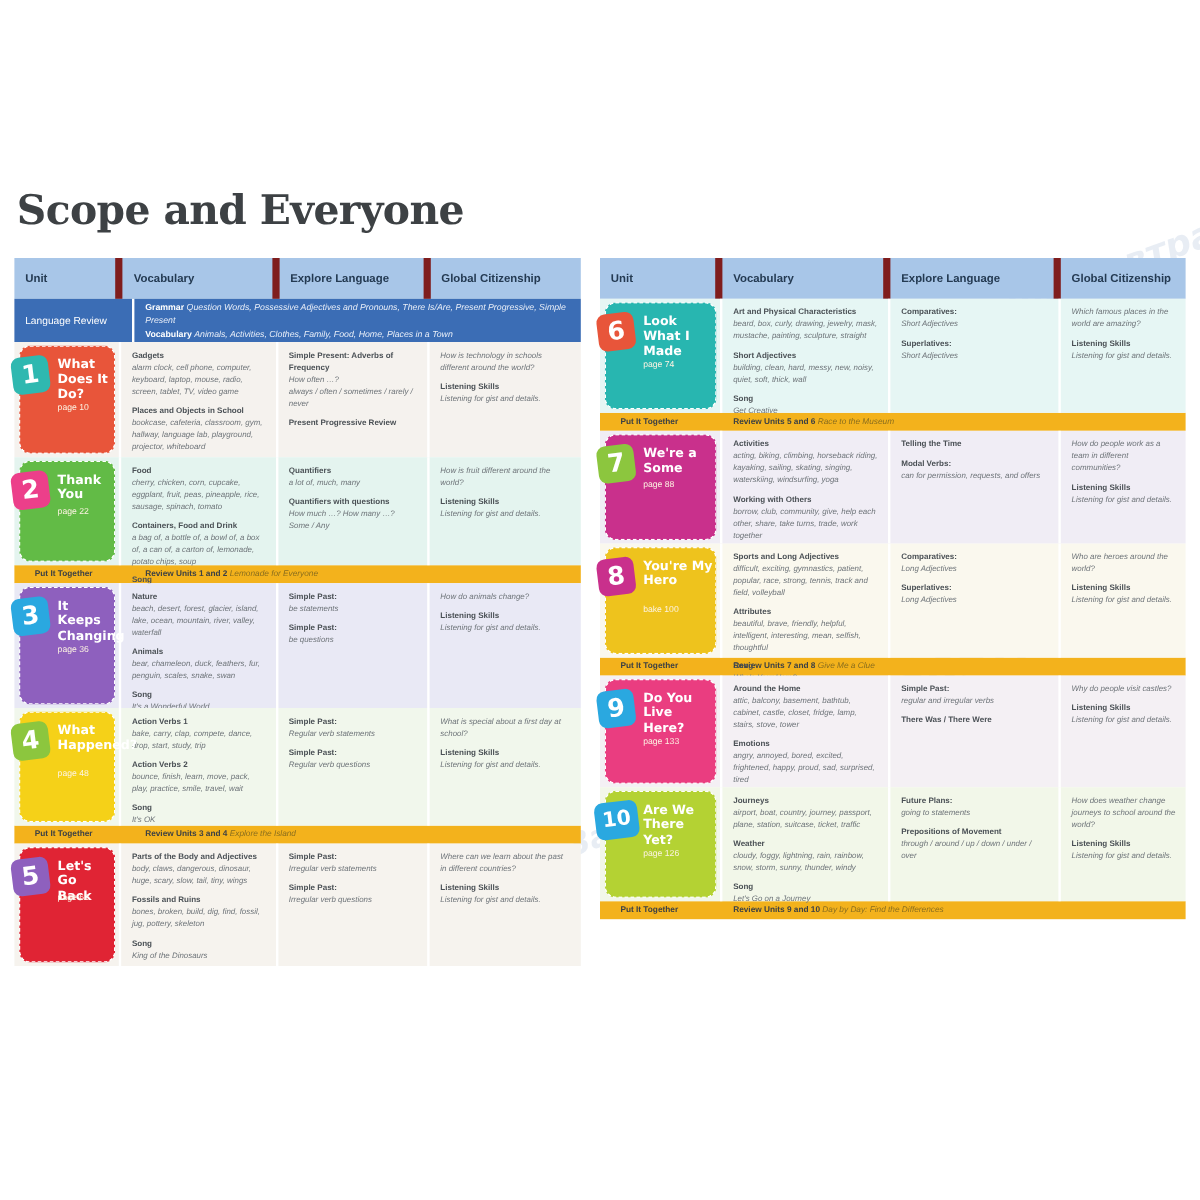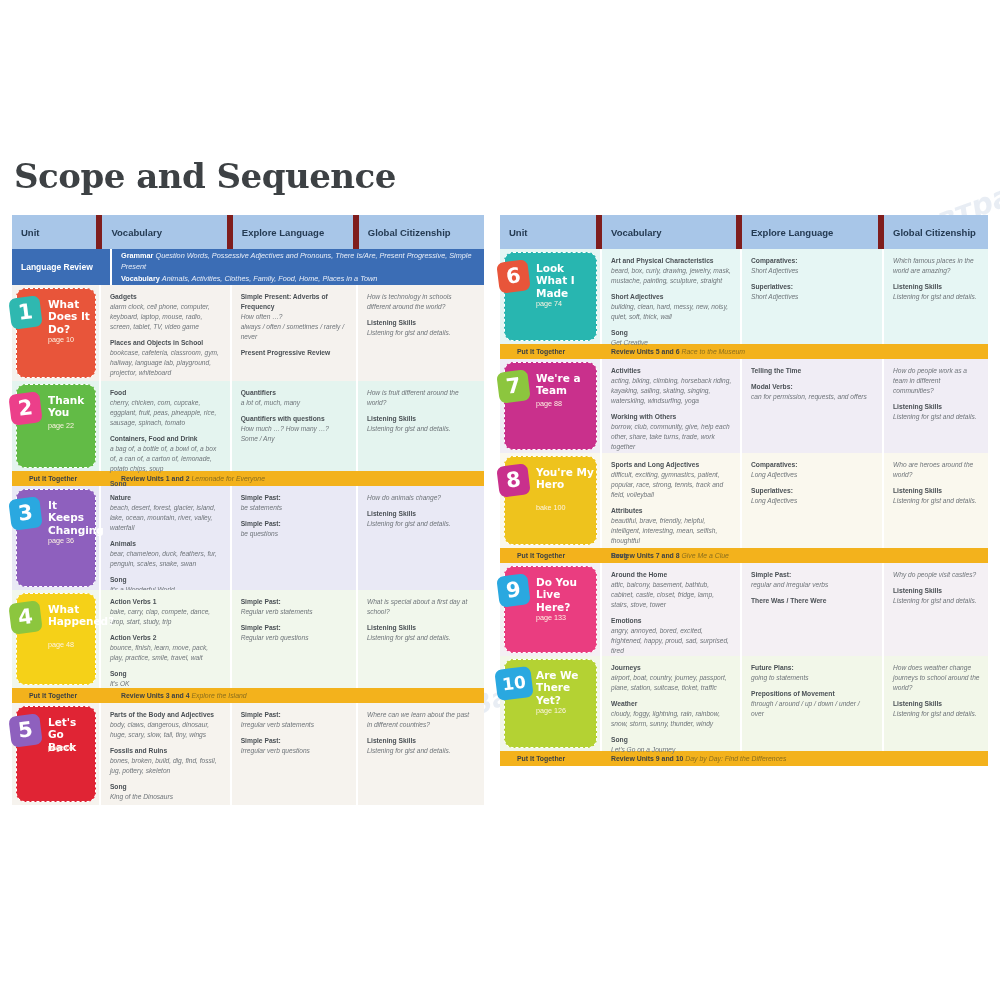--- a/index.html
+++ b/index.html
@@ -44,21 +44,21 @@
   
   .r .c-unit{width:102px;}
   .r .c-voc{width:140px;}
   .r .c-exp{width:142px;}
   .r .c-glo{width:104px;}
 
   
   .lang-review{display:flex;height:36px;background:#3b6db5;}
   .lang-review .lr-label{
     width:100px;display:flex;align-items:center;padding-left:9px;
-    box-sizing:border-box;font-size:8.5px;font-weight:bold;color:#fff;
+    box-sizing:border-box;font-size:8.5px;font-weight:normal;color:#fff;
     border-right:2px solid #fff;
   }
   .lang-review .lr-body{
     flex:1;display:flex;flex-direction:column;justify-content:center;
     padding-left:9px;box-sizing:border-box;font-size:7.3px;color:#e8eef8;line-height:1.55;
   }
   .lr-body b{color:#ffffff;font-weight:bold;}
   .lr-body i{font-style:italic;}
 
   
@@ -144,21 +144,21 @@
   .wm1{left:120px;top:545px;font-size:40px;transform:rotate(-20deg);}
   .wm2{left:600px;top:545px;font-size:40px;transform:rotate(-20deg);}
   .wm3{left:790px;top:215px;font-size:30px;transform:rotate(-20deg);}
   .wm4{left:380px;top:690px;font-size:26px;transform:rotate(-20deg);}
 </style>
 </head>
 <body>
 
 <div class="sheet">
 
-  <div class="title">Scope and Sequence</div>
+  <div class="title">Scope and Everyone</div>
 
   <div class="wm wm1">Наше Завтра</div>
   <div class="wm wm2">Наше Завтра</div>
   <div class="wm wm3">Наше Завтра</div>
   <div class="wm wm4">Наше Завтра</div>
 
   <div class="page left l" id="left-page">
       <div class="hdr">
         <div class="cell c-unit">Unit</div>
         <div class="cell c-voc">Vocabulary</div>
@@ -324,21 +324,21 @@
         </div>
       </div>
       <div class="pit">
         <div class="pl">Put It Together</div>
         <div class="pr">Review Units 5 and 6 <i>Race to the Museum</i></div>
       </div>
       <div class="urow" style="height:94px;background:#f0edf5">
         <div class="ucard">
           <div class="card" style="background:#c9308c">
             <div class="badge" style="background:#8cc63e">7</div>
-            <div class="utitle">We're a Team</div>
+            <div class="utitle">We're a Some</div>
             <div class="upage" style="top:36px">page 88</div>
           </div>
         </div>
         <div class="ucell c-voc" style="width:140px">
           <p><b>Activities</b><span class="it">acting, biking, climbing, horseback riding, kayaking, sailing, skating, singing, waterskiing, windsurfing, yoga</span></p>
           <p><b>Working with Others</b><span class="it">borrow, club, community, give, help each other, share, take turns, trade, work together</span></p>
           <p><b>Song</b><span class="it">Teamwork Is Number One</span></p>
         </div>
         <div class="ucell" style="width:142px">
           <p>

